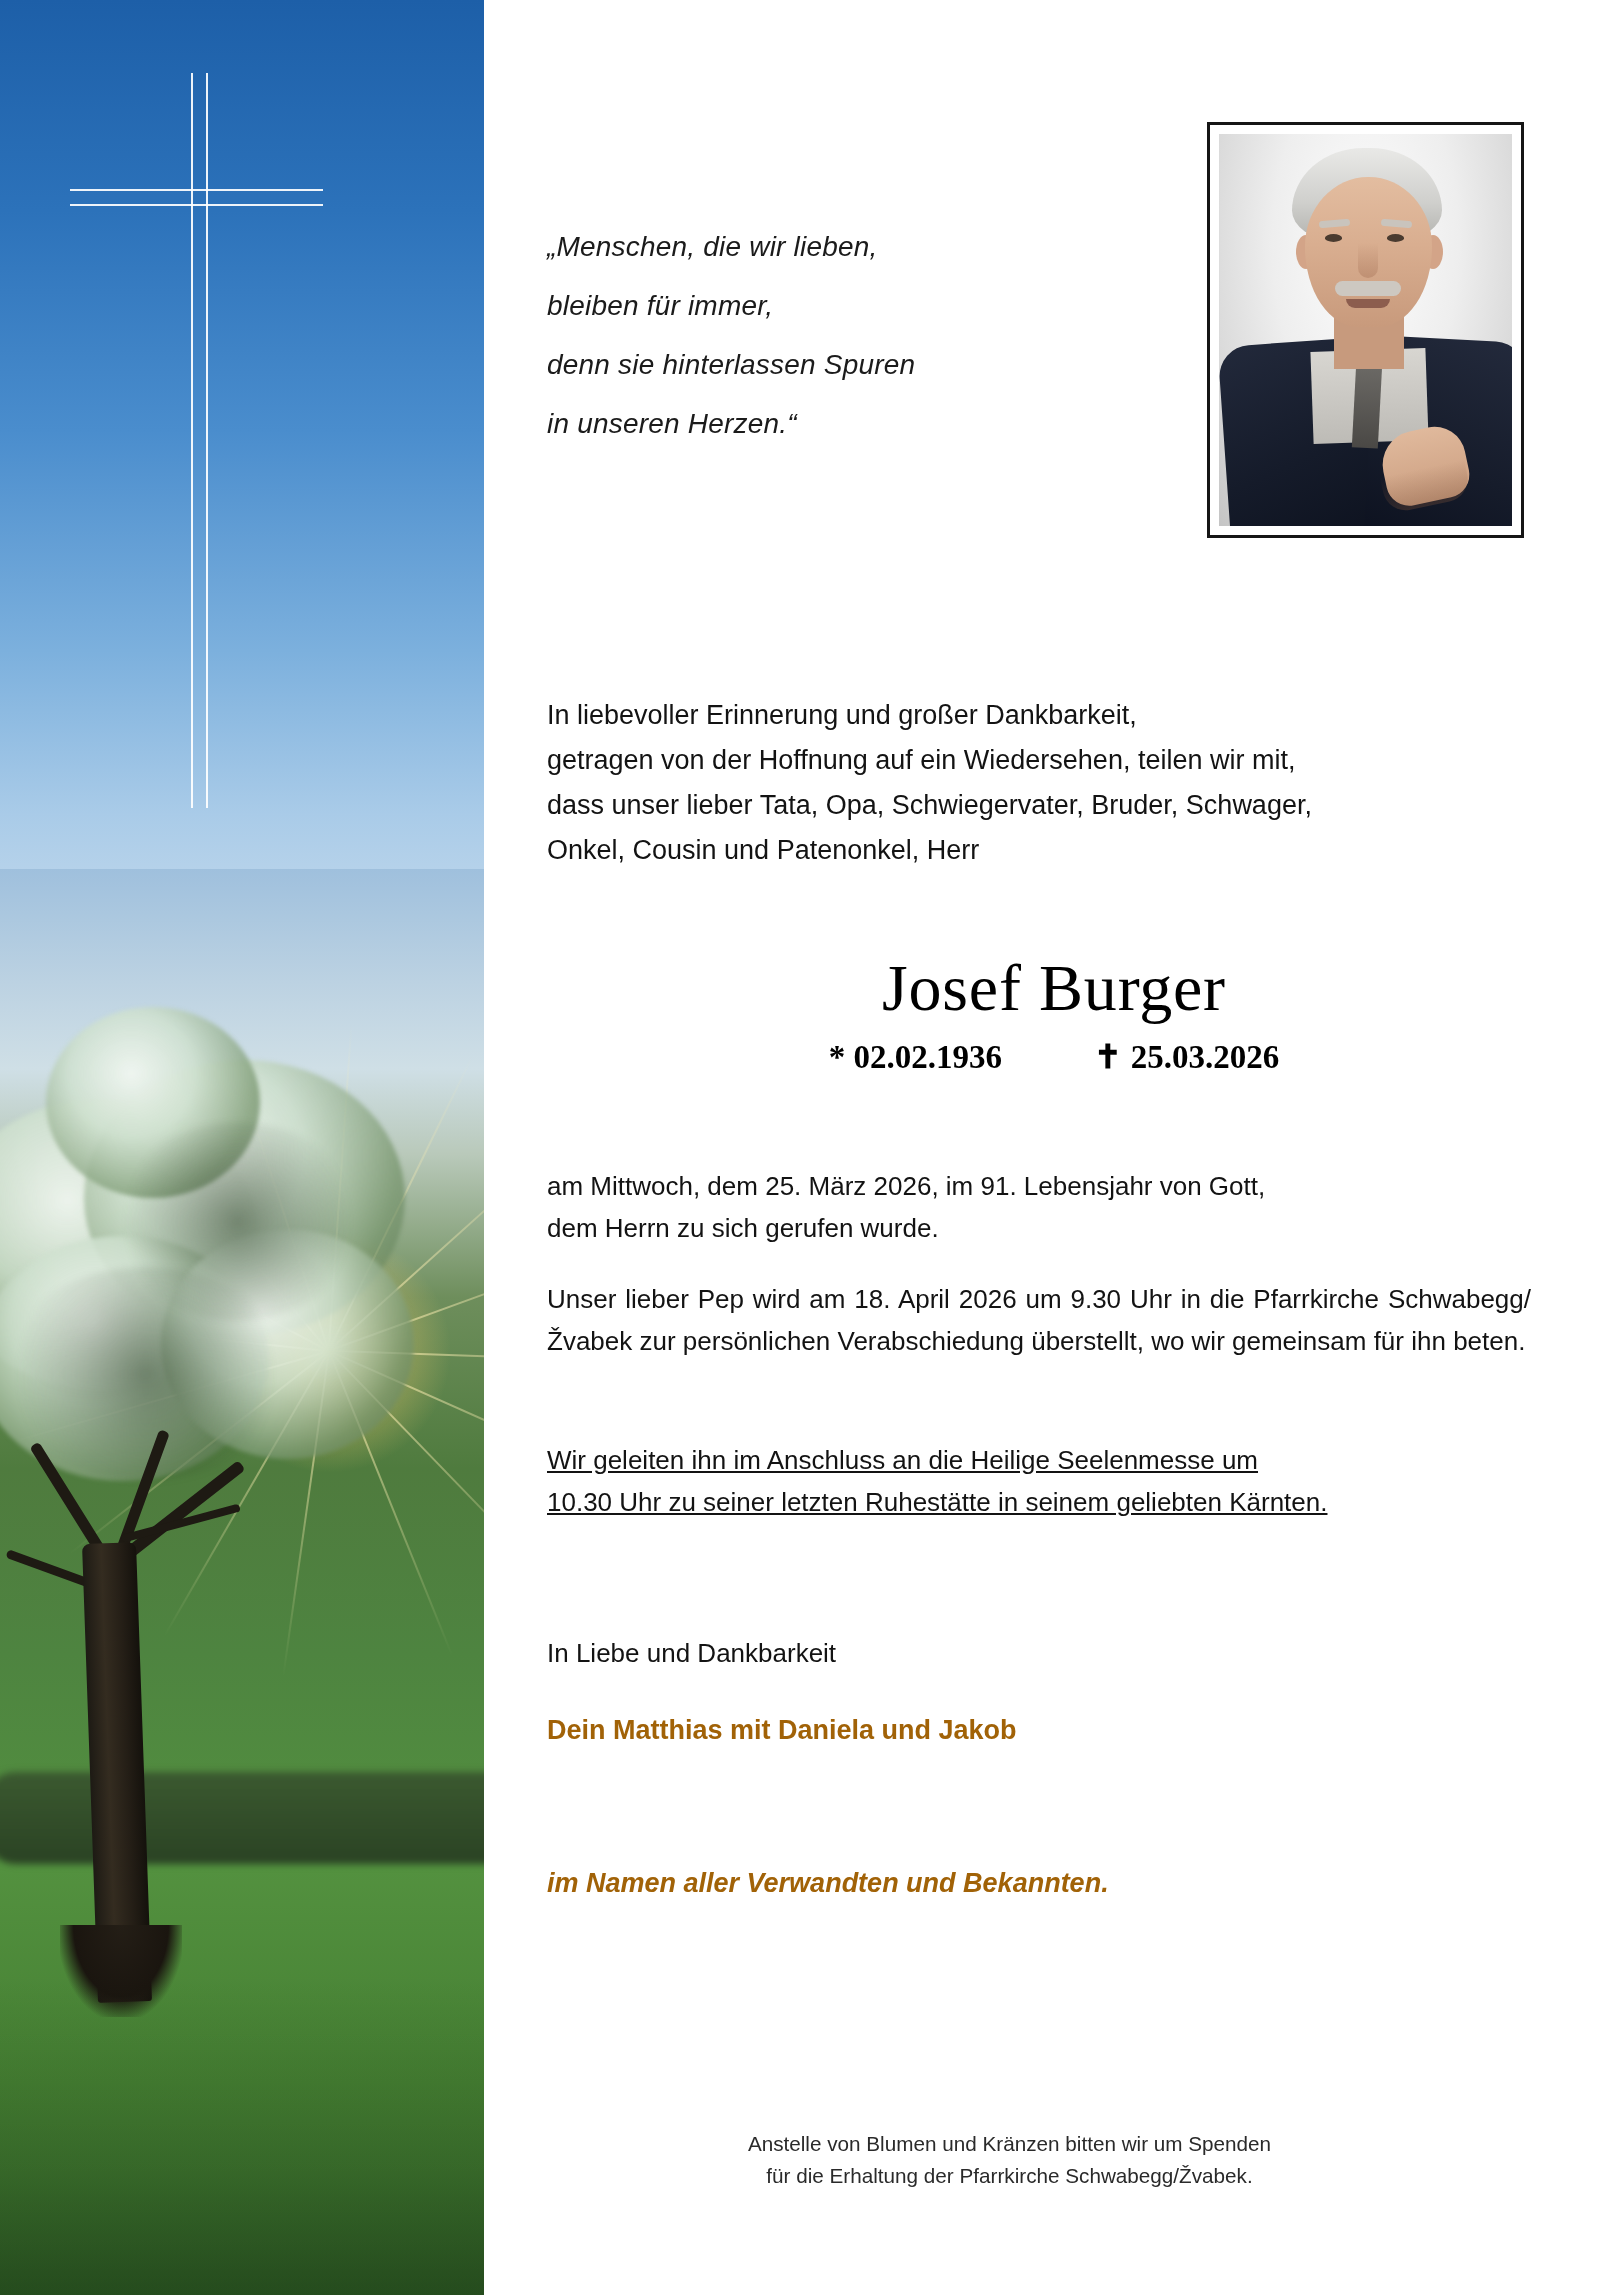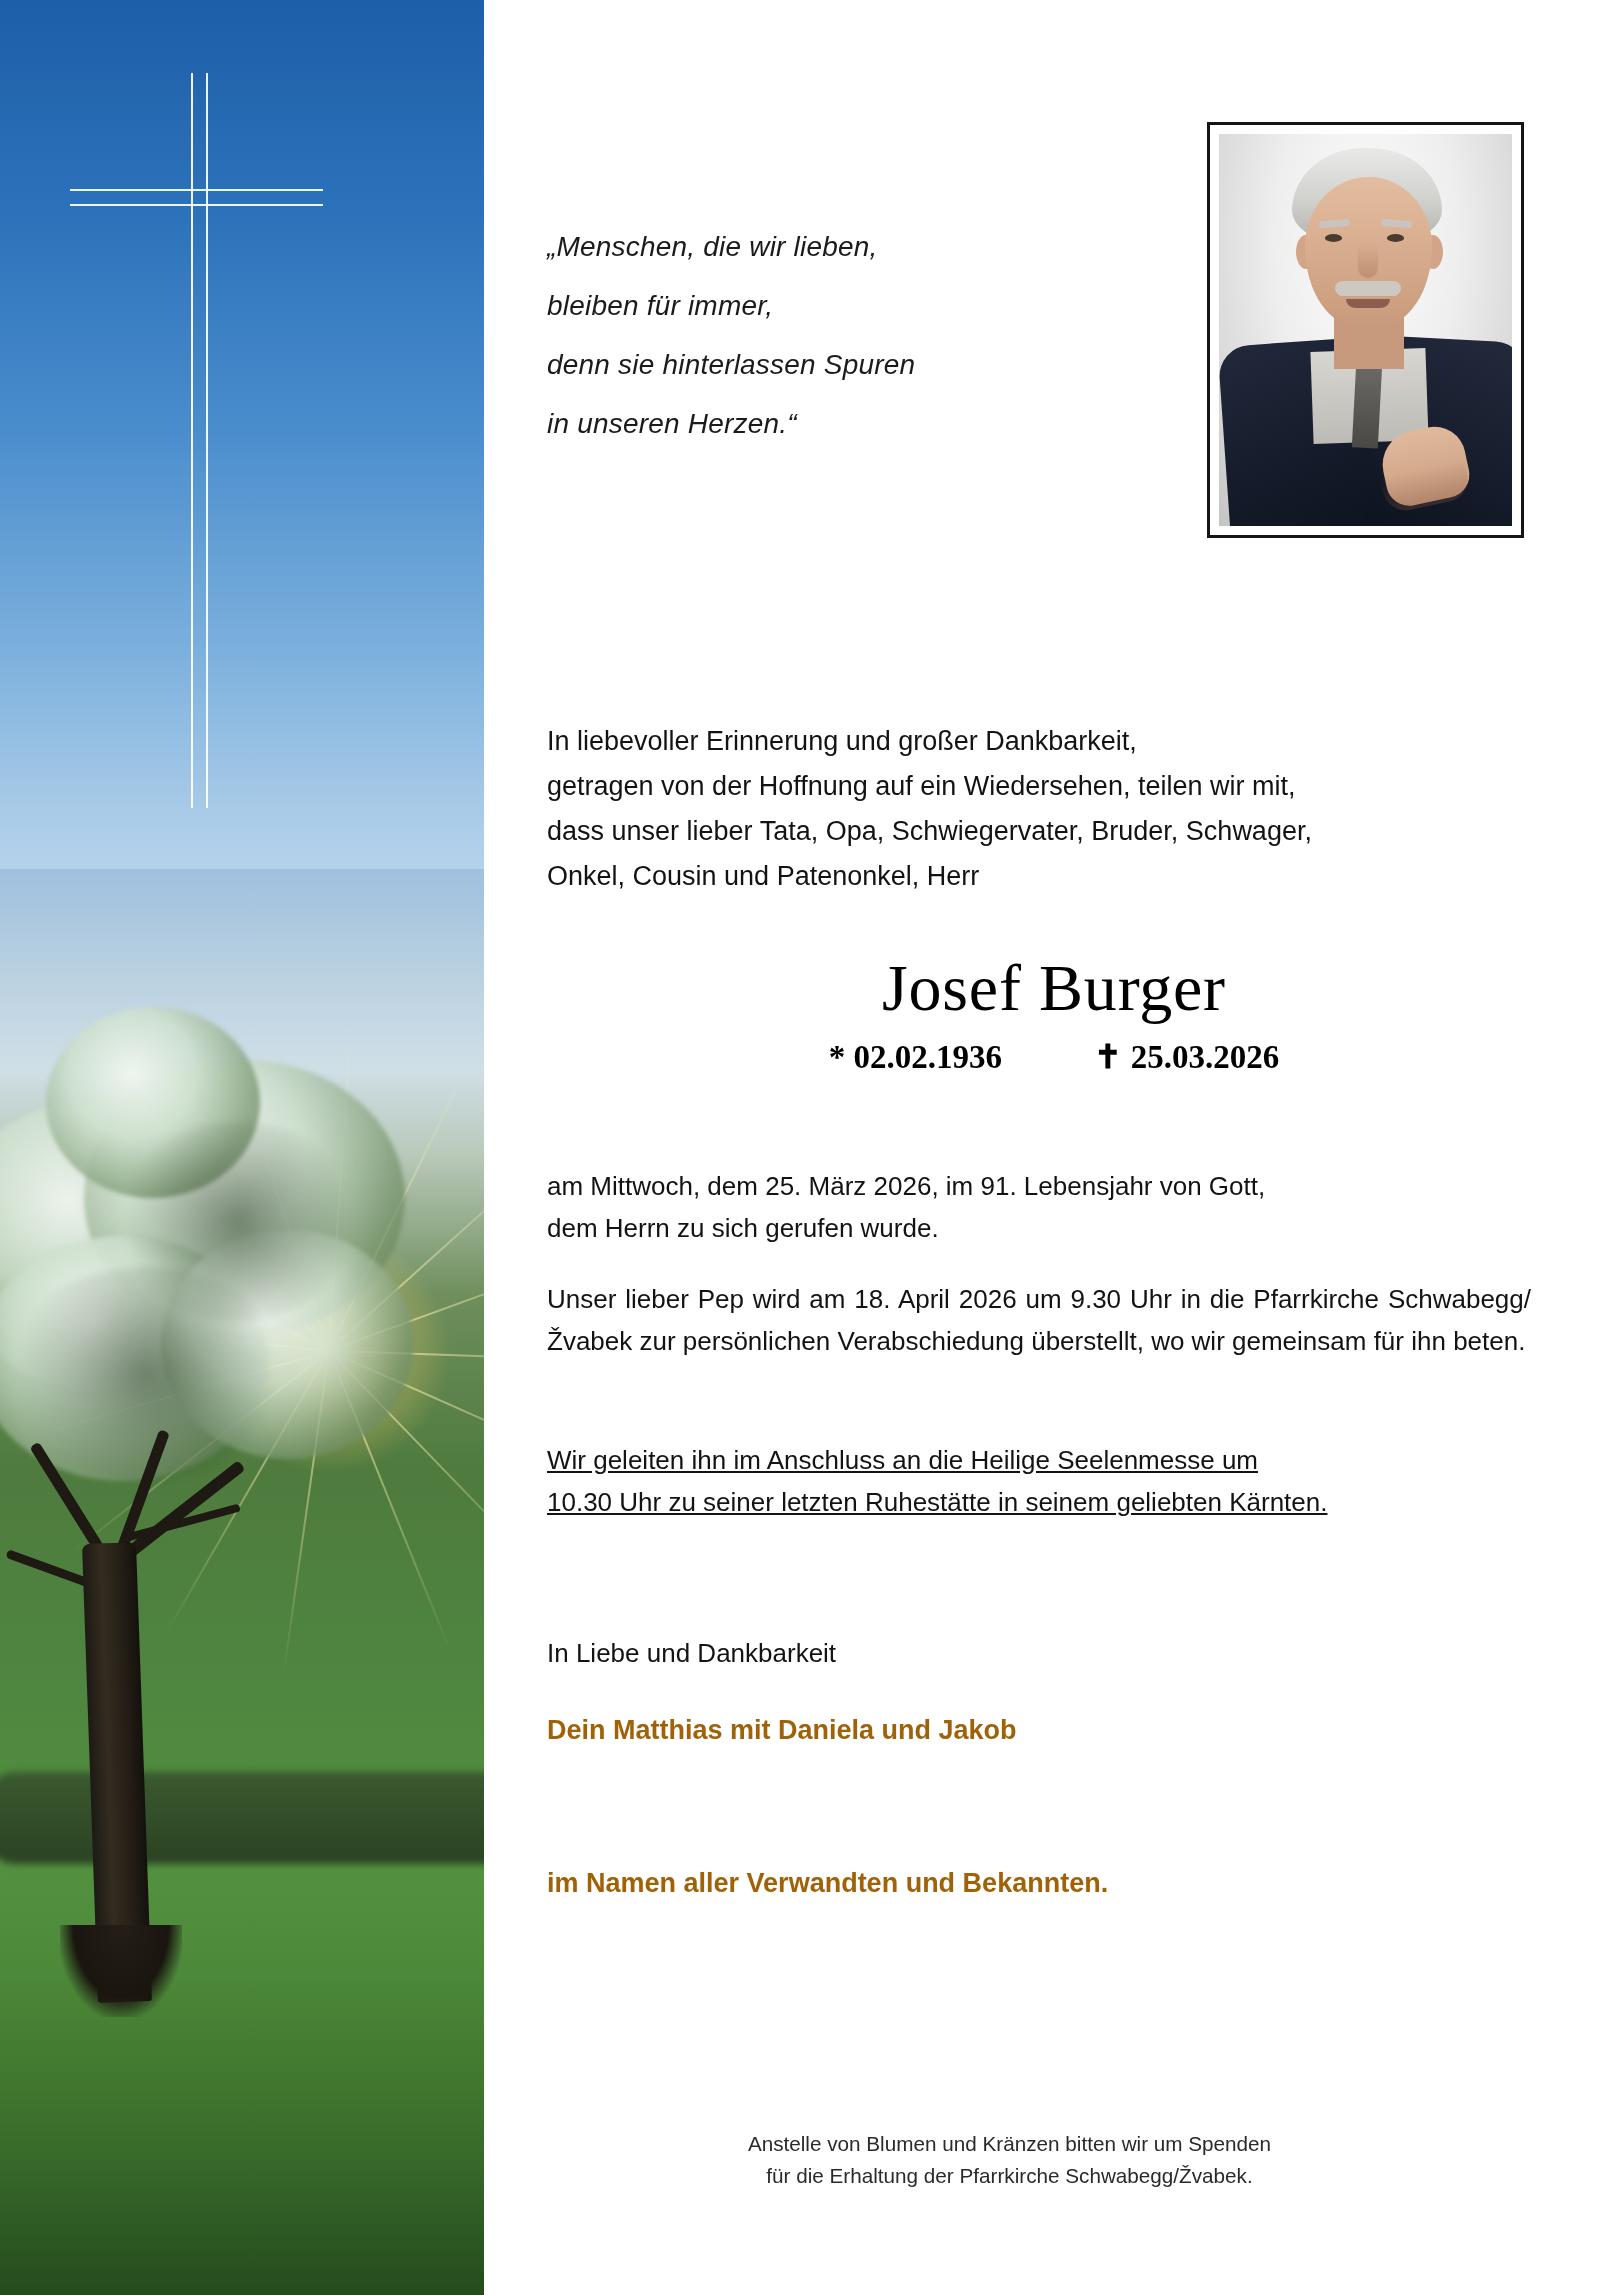--- a/index.html
+++ b/index.html
@@ -331,21 +331,20 @@
   }
 
   .intro {
     position: absolute;
     left: 63px;
     top: 693px;
     width: 972px;
     font-size: 27px;
     line-height: 45px;
     color: #131313;
-    margin-top: 26px;
   }
   .intro div { white-space: nowrap; }
 
   .name {
     position: absolute;
     left: 0;
     top: 949px;
     width: 1140px;
     text-align: center;
     font-family: "Liberation Serif", serif;
@@ -396,21 +395,21 @@
   .closing {
     position: absolute;
     left: 63px;
     width: 995px;
     font-size: 27px;
     font-weight: bold;
     color: #a16207;
   }
   .c1 { top: 1715px; }
   .c2 { top: 1791px; }
-  .c3 { top: 1868px; }
+  .c3 { top: 1868px; font-style: italic; }
 
   .footer {
     position: absolute;
     left: 0;
     top: 2128px;
     width: 1051px;
     text-align: center;
     font-size: 20.7px;
     line-height: 32px;
     color: #2a2a2a;

